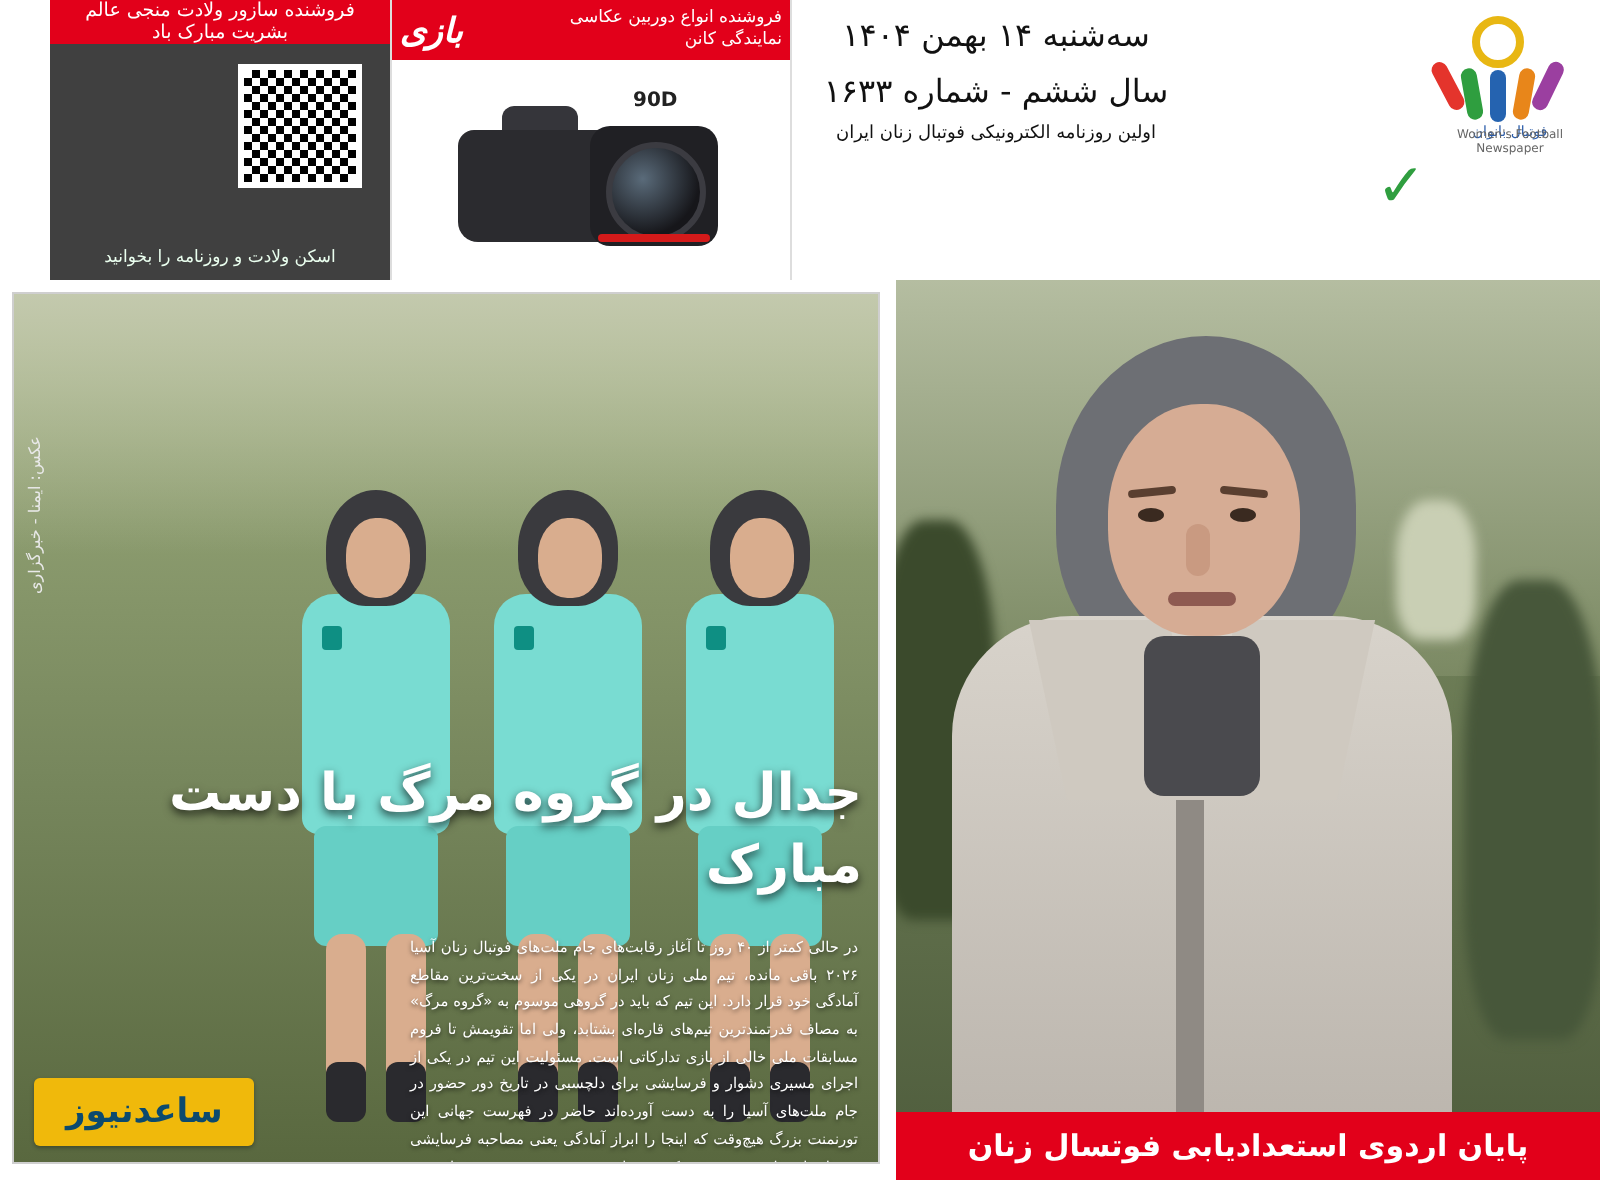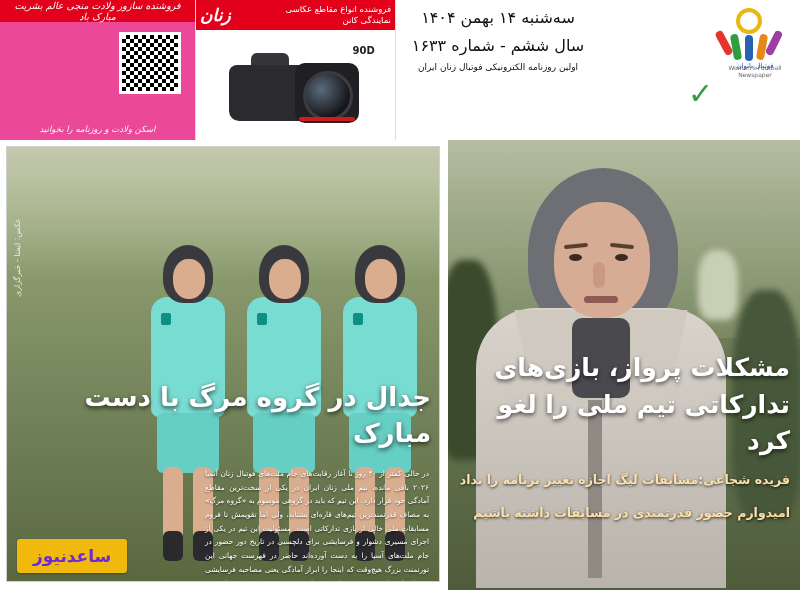--- a/index.html
+++ b/index.html
@@ -129,29 +129,28 @@
     color: #fff; font-size: 8px; font-weight: bold; letter-spacing: .5px;
     font-family: "Liberation Sans", sans-serif;
     margin-top: 28px;
   }
   .cam .red-ring {
     position: absolute; left: 78px; bottom: 6px; width: 56px; height: 4px;
     background: #d41a1a; border-radius: 2px;
   }
   .cam .badge90 {
     position: absolute; left: 96px; top: 2px;
-    font-size: 10px; font-weight: bold; color: #222; margin-left: 36px;
+    font-size: 10px; font-weight: bold; color: #222;
   }
 
   
   .ad-green {
-    width: 195px; height: 140px;
-    background: #ec4899; position: relative; overflow: hidden;
+    width: 170px; height: 140px;
+    background: #404040; position: relative; overflow: hidden;
     color: #fff;
-    font-style: italic;
   }
   .ad-green .gtop {
     height: 22px; background: #e2001a; color: #fff;
     font-size: 9.5px; display: flex; align-items: center; justify-content: center;
     text-align: center; padding: 0 4px;
   }
   .qr {
     position: absolute; top: 32px; right: 14px;
     width: 62px; height: 62px; background: #fff; padding: 3px;
   }
@@ -345,21 +344,21 @@
   .pr-body {
     position: absolute; right: 10px; top: 320px;
     width: 224px;
     font-size: 7.4px; line-height: 1.85; color: #ffffff;
     text-align: justify; direction: rtl;
     text-shadow: 0 1px 2px rgba(0,0,0,.6);
   }
 
   .saeed-badge {
     position: absolute; left: 10px; bottom: 8px;
-    background: #f0b90b; color: #6d28d9;
+    background: #f0b90b; color: #0c4a6e;
     padding: 7px 16px; border-radius: 3px;
     font-size: 17px; font-weight: bold;
     box-shadow: 0 1px 2px rgba(0,0,0,.3);
   }
 </style>
 </head>
 <body>
 
 <div class="page">
 
@@ -383,24 +382,24 @@
 
     <div class="headinfo">
       <div class="hi-row">سه‌شنبه ۱۴ بهمن ۱۴۰۴</div>
       <div class="hi-row">سال ششم - شماره ۱۶۳۳</div>
       <div class="hi-sub">اولین روزنامه الکترونیکی فوتبال زنان ایران</div>
     </div>
 
     <div class="ad-canon">
       <div class="ad-top">
         <div class="t1">
-          <div>فروشنده انواع مقاطع عکاسی</div>
+          <div>فروشنده انواع دوربین عکاسی</div>
           <div>نمایندگی کانن</div>
         </div>
-        <div class="brand">زنان</div>
+        <div class="brand">بازی</div>
       </div>
       <div class="cam-wrap">
         <div class="cam">
           <div class="hump"></div>
           <div class="body">
             <div class="canon-txt">Canon</div>
           </div>
           <div class="badge90">90D</div>
           <div class="lens"></div>
           <div class="red-ring"></div>
@@ -433,25 +432,21 @@
         <div class="collar-r"></div>
         <div class="inner"></div>
         <div class="face"></div>
         <div class="brow1"></div>
         <div class="brow2"></div>
         <div class="eye1"></div>
         <div class="eye2"></div>
         <div class="nose"></div>
         <div class="mouth"></div>
       </div>
-      <div class="pl-headline">
-        <div class="pl-h1">مشکلات پرواز، بازی‌های تدارکاتی تیم ملی را لغو کرد</div>
-        <div class="pl-sub">فریده شجاعی:مسابقات لیگ اجازه تغییر برنامه را نداد</div>
-        <div class="pl-sub">امیدوارم حضور قدرتمندی در مسابقات داشته باشیم</div>
-      </div>
+      <div class="pl-strip">پایان اردوی استعدادیابی فوتسال زنان</div>
     </div>
 
     <div class="right-col">
       <div class="photo-right">
         <div class="pr-bg"></div>
 
         <div class="players">
           <div class="player p1">
             <div class="shirt">
               <span class="crest"></span>

